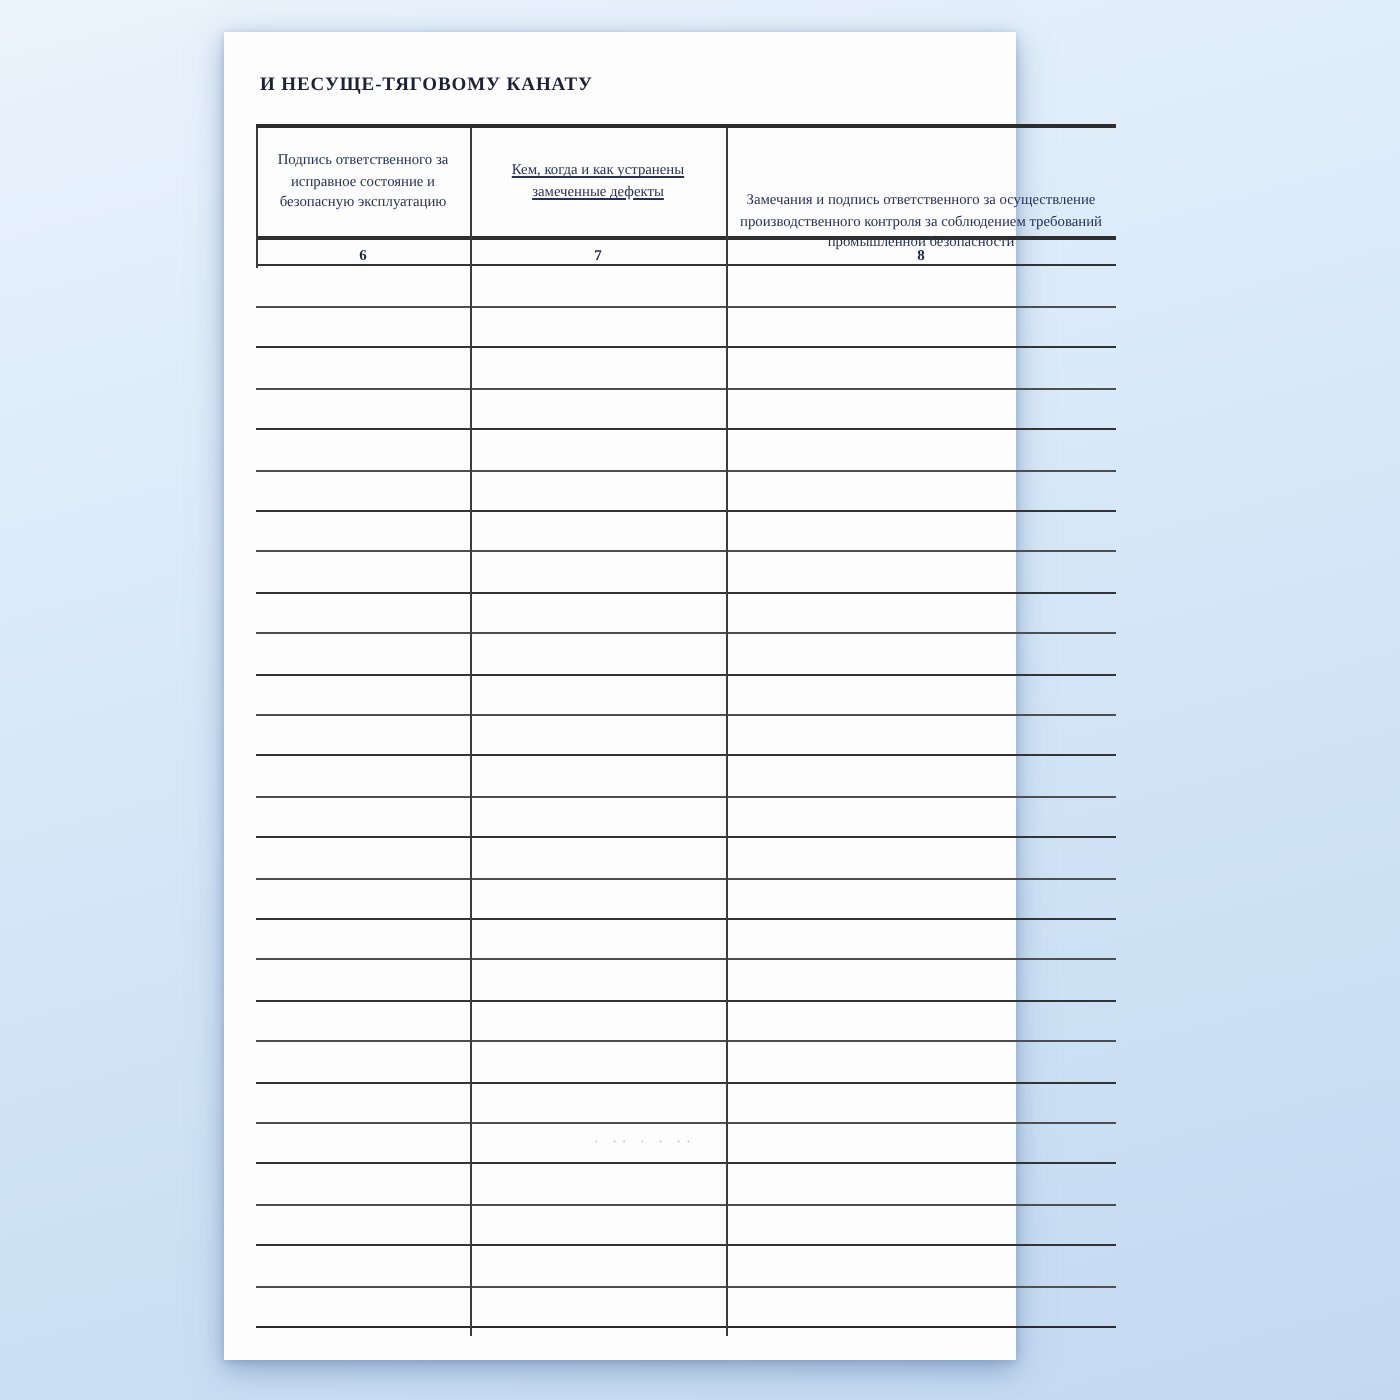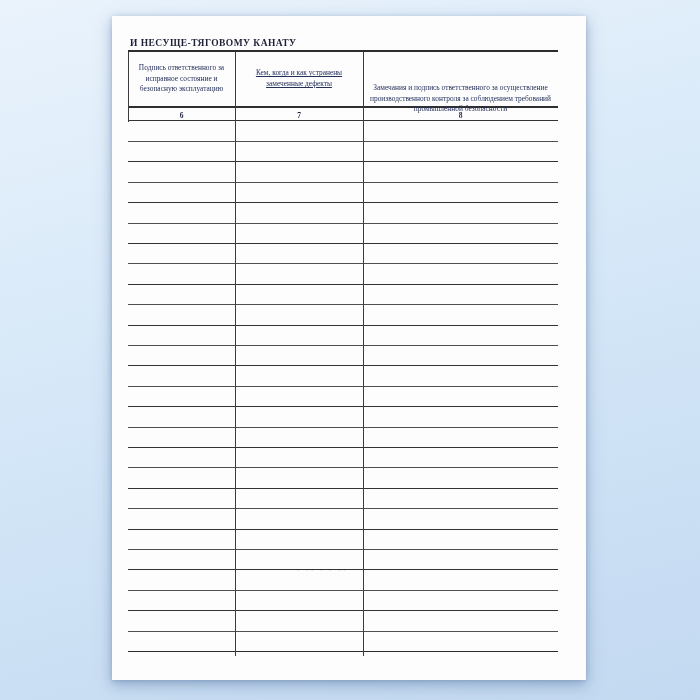--- a/index.html
+++ b/index.html
@@ -6,36 +6,36 @@
   html, body { width: 700px; height: 700px; }
   body {
     font-family: "Liberation Serif", serif;
     background: linear-gradient(165deg, #eaf3fc 0%, #d6e8f8 45%, #c3d9f1 100%);
     position: relative;
     overflow: hidden;
   }
   .sheet {
     position: absolute;
     left: 112px; top: 16px;
-    width: 474px; height: 664px;
+    width: 396px; height: 664px;
     background: #fdfdfe;
     box-shadow: 0 5px 14px rgba(90,120,165,0.50), 0 1px 4px rgba(90,120,165,0.35);
   }
   .doc-title {
     position: absolute;
     left: 18px; top: 22px;
     font-size: 9.5px;
     font-weight: 700;
     letter-spacing: 0.45px;
     color: #1c2136;
     white-space: nowrap;
   }
   .journal-table {
     position: absolute;
-    left: 16px; top: 34px;
+    left: 16px; top: 46px;
     width: 430px; height: 600px;
     border-top: 2px solid #2d2d2d;
   }
   
   .thead {
     position: absolute;
     left: 0; top: 0; width: 430px; height: 56px;
     border-bottom: 2px solid #2f2f2f;
     display: flex;
   }

